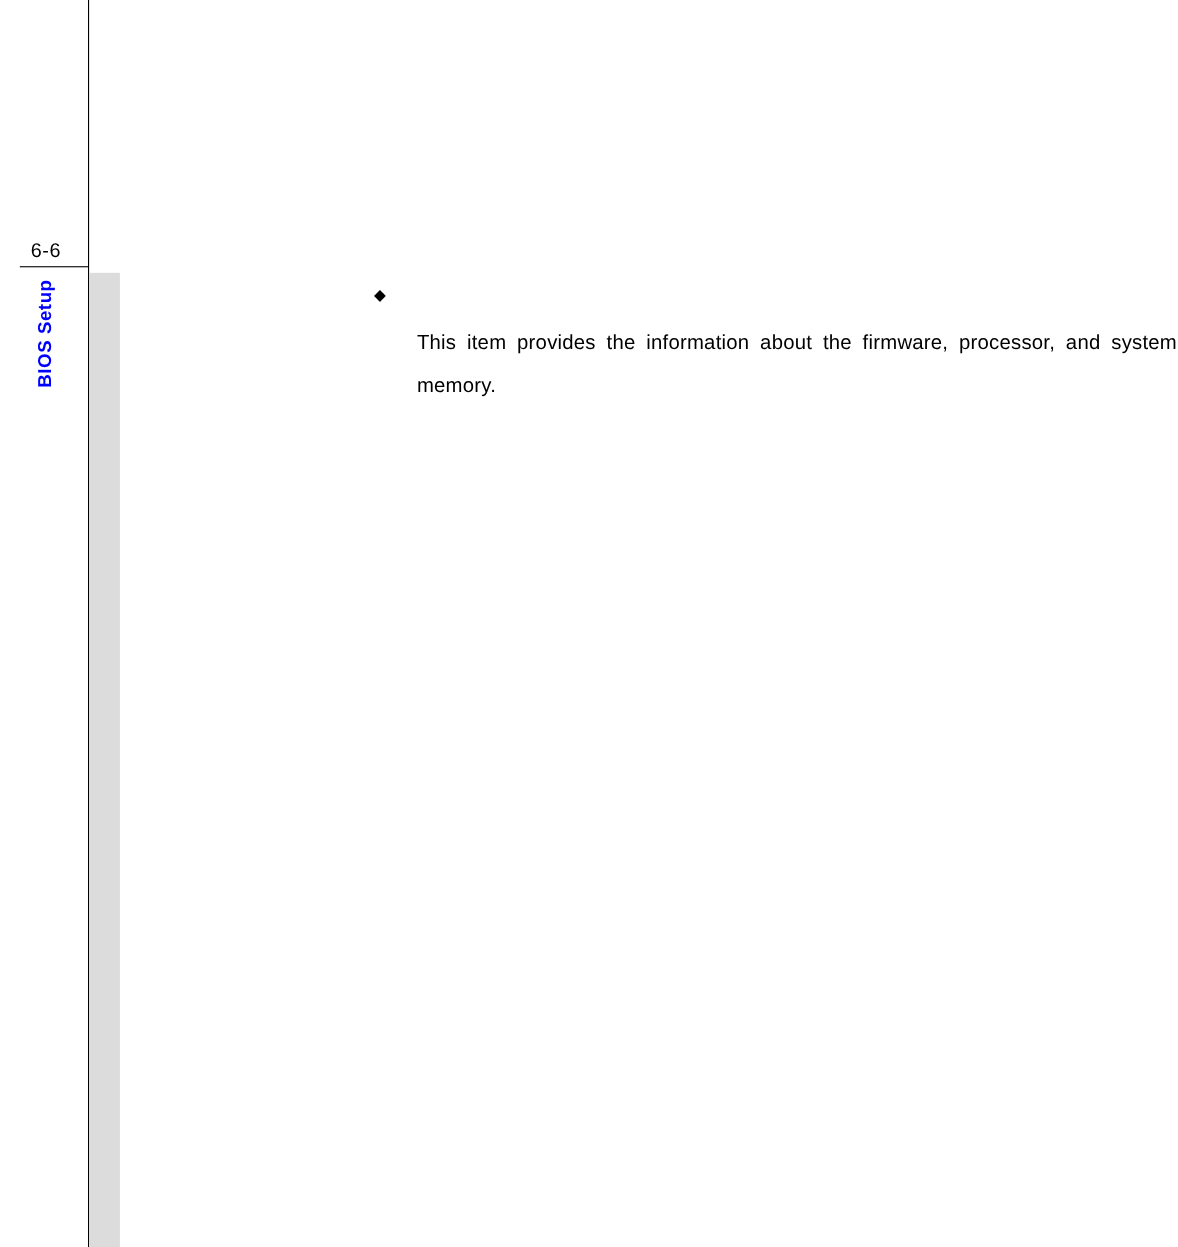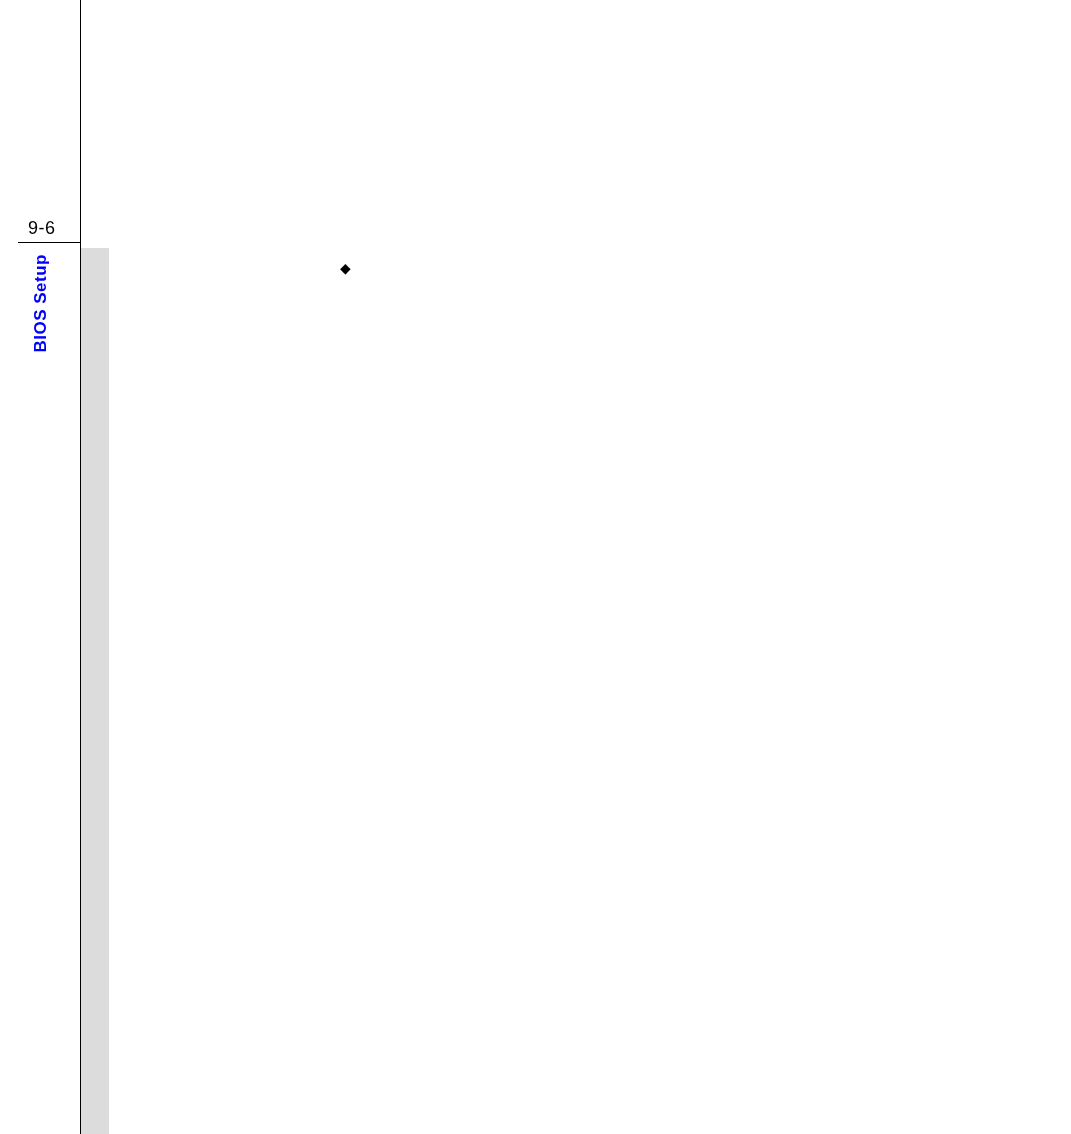--- a/index.html
+++ b/index.html
@@ -100,23 +100,24 @@
       letter-spacing: 0.2px;
       word-spacing: 2px;
     }
   </style>
 </head>
 <body>
 
 <div class="left-margin"></div>
 <div class="vertical-line"></div>
 
-<div class="page-number">9-6</div>
+<div class="page-number">6-6</div>
 <div class="horizontal-line"></div>
 <div class="section-label">BIOS Setup</div>
 
 <div class="gray-strip"></div>
 
 <div class="content-area">
   <div class="bullet-row">
     <span class="bullet-icon">◆</span>
   </div>
+  <div class="item-description">This item provides the information about the firmware, processor, and system memory.</div>
 </div>
 
 </body></html>

